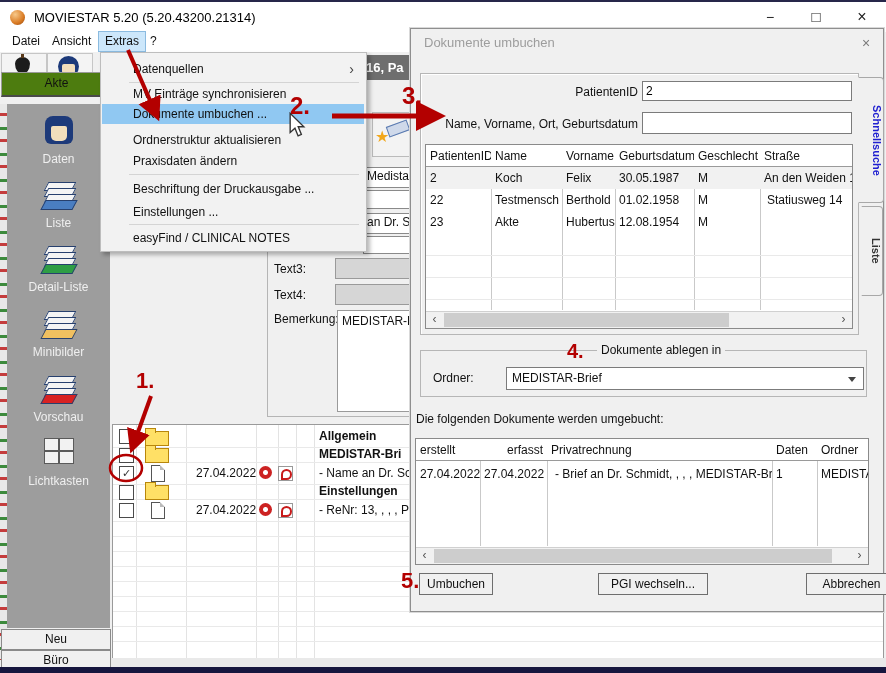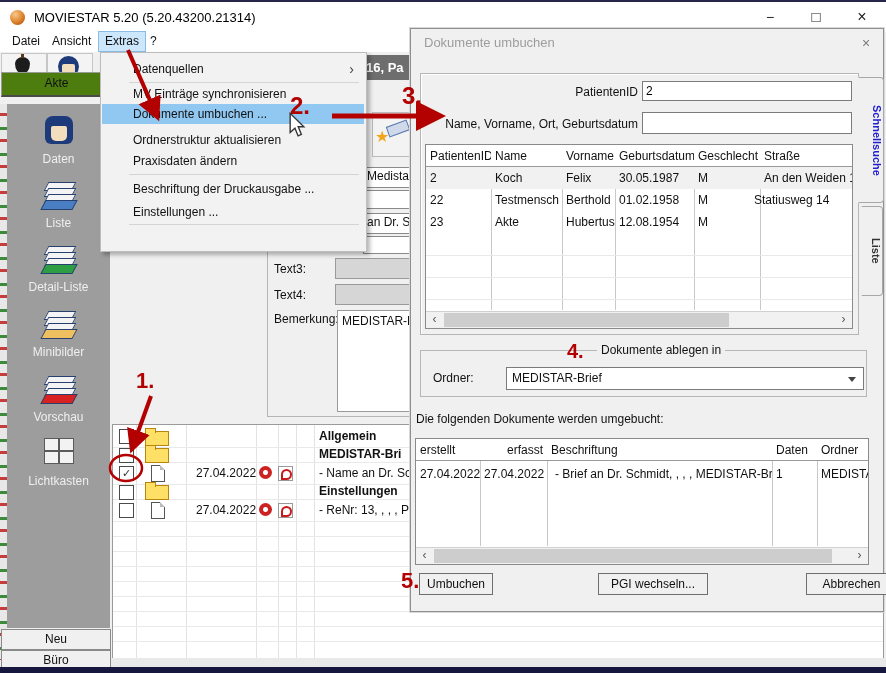--- a/index.html
+++ b/index.html
@@ -307,20 +307,23 @@
     <span>Praxisdaten ändern</span>
   </div>
   <div class="pop-sep" style="top:121px"></div>
   <div class="pop-item" style="top:149px">
     <span>Einstellungen ...</span>
   </div>
   <div class="pop-item" style="top:126px">
     <span>Beschriftung der Druckausgabe ...</span>
   </div>
   <div class="pop-sep" style="top:171px"></div>
+  <div class="pop-item" style="top:175px">
+    <span>easyFind / CLINICAL NOTES</span>
+  </div>
 </div>
 
 <div class="abs dialog">
   <div class="abs dlg-title">Dokumente umbuchen</div>
   <div class="abs dlg-close">×</div>
 
   <div class="abs gbox" style="left:9px;top:44px;width:437px;height:260px"></div>
   <div class="r-label" style="left:50px;top:56px;width:177px">PatientenID</div>
   <input class="abs inp" style="left: 231px; top: 52px; width: 210px; height: 20px;" value="2">
   <div class="r-label" style="left:30px;top:88px;width:197px">Name, Vorname, Ort, Geburtsdatum</div>
@@ -346,21 +349,21 @@
       <div class="g-cell" style="left:189px;width:79px">30.05.1987</div>
       <div class="g-cell" style="left:268px;width:66px">M</div>
       <div class="g-cell" style="left:334px;width:92px">An den Weiden 1</div>
     </div>
     <div class="abs" style="left:0;top:44px;width:426px;height:22px">
       <div class="g-cell" style="left:0;width:65px">22</div>
       <div class="g-cell" style="left:65px;width:71px">Testmensch</div>
       <div class="g-cell" style="left:136px;width:53px">Berthold</div>
       <div class="g-cell" style="left:189px;width:79px">01.02.1958</div>
       <div class="g-cell" style="left:268px;width:66px">M</div>
-      <div class="g-cell" style="left:324px;width:104px">Statiusweg 14</div>
+      <div class="g-cell" style="left:337px;width:104px">Statiusweg 14</div>
     </div>
     <div class="abs" style="left:0;top:66px;width:426px;height:22px">
       <div class="g-cell" style="left:0;width:65px">23</div>
       <div class="g-cell" style="left:65px;width:71px">Akte</div>
       <div class="g-cell" style="left:136px;width:53px">Hubertus</div>
       <div class="g-cell" style="left:189px;width:79px">12.08.1954</div>
       <div class="g-cell" style="left:268px;width:66px">M</div>
       <div class="g-cell" style="left:334px;width:92px"></div>
     </div>
     <div class="row-line" style="top:110px"></div>
@@ -387,21 +390,21 @@
 
   <div class="abs" style="left:5px;top:383px">Die folgenden Dokumente werden umgebucht:</div>
 
   <div class="grid" style="left:4px;top:409px;width:452px;height:125px">
     <div class="g-colline" style="left:64px;height:107px"></div>
     <div class="g-colline" style="left:131px;height:107px"></div>
     <div class="g-colline" style="left:356px;height:107px"></div>
     <div class="g-colline" style="left:401px;height:107px"></div>
     <div class="g-head" style="left:0;width:64px">erstellt</div>
     <div class="g-head" style="left:64px;width:67px;text-align:right;padding-right:4px">erfasst</div>
-    <div class="g-head" style="left:131px;width:225px">Beschriftung</div>
+    <div class="g-head" style="left:131px;width:225px">Privatrechnung</div>
     <div class="g-head" style="left:356px;width:45px">Daten</div>
     <div class="g-head" style="left:401px;width:51px">Ordner</div>
     <div class="abs" style="left:0;top:24px;width:452px;height:22px">
       <div class="g-cell" style="left:0;width:64px">27.04.2022</div>
       <div class="g-cell" style="left:64px;width:67px;text-align:right;padding-right:4px">27.04.2022</div>
       <div class="g-cell" style="left:131px;width:225px;padding-left:8px">- Brief an Dr. Schmidt, , , , MEDISTAR-Brief</div>
       <div class="g-cell" style="left:356px;width:45px">1</div>
       <div class="g-cell" style="left:401px;width:51px">MEDISTAR-Br</div>
     </div>
     <div class="hscroll">

